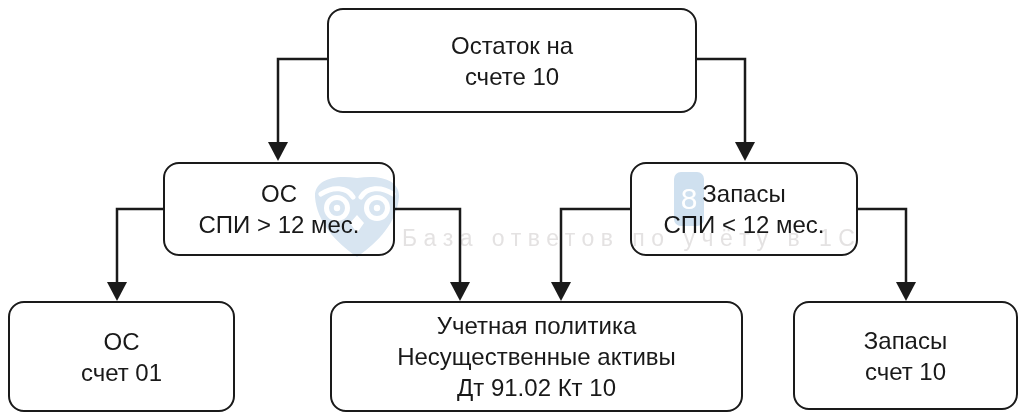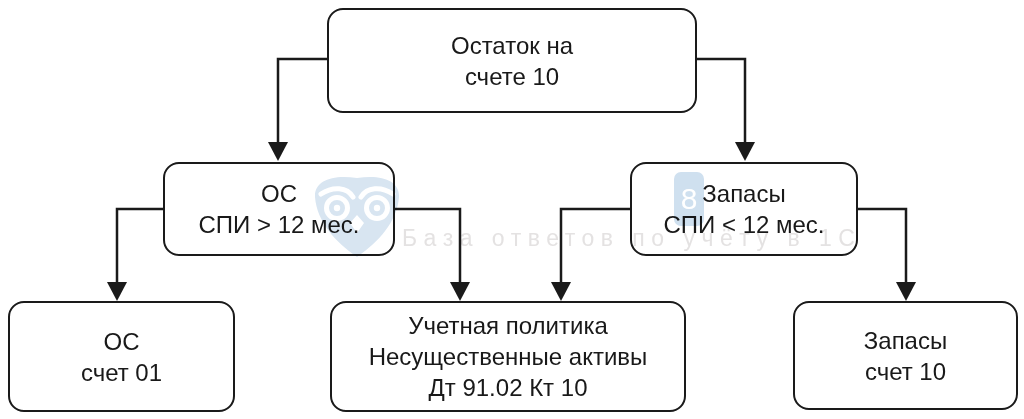--- a/index.html
+++ b/index.html
@@ -50,21 +50,21 @@
     white-space: pre-line;
     text-align: center;
     font-size: 24px;
     line-height: 31px;
     color: #191919;
   }
   #node-root           { left: 327px; top:   8px; width: 370px; height: 105px; }
   #node-os             { left: 163px; top: 162px; width: 232px; height:  94px; }
   #node-stocks         { left: 630px; top: 162px; width: 228px; height:  94px; }
   #node-os-account     { left:   8px; top: 301px; width: 227px; height: 111px; }
-  #node-policy         { left: 330px; top: 301px; width: 356px; height: 111px; }
+  #node-policy         { left: 330px; top: 301px; width: 413px; height: 111px; }
   #node-stocks-account { left: 793px; top: 301px; width: 225px; height: 109px; }
 
   
   .watermark {
     position: absolute;
     inset: 0;
     z-index: 3;
     pointer-events: none;
     mix-blend-mode: multiply;
   }

